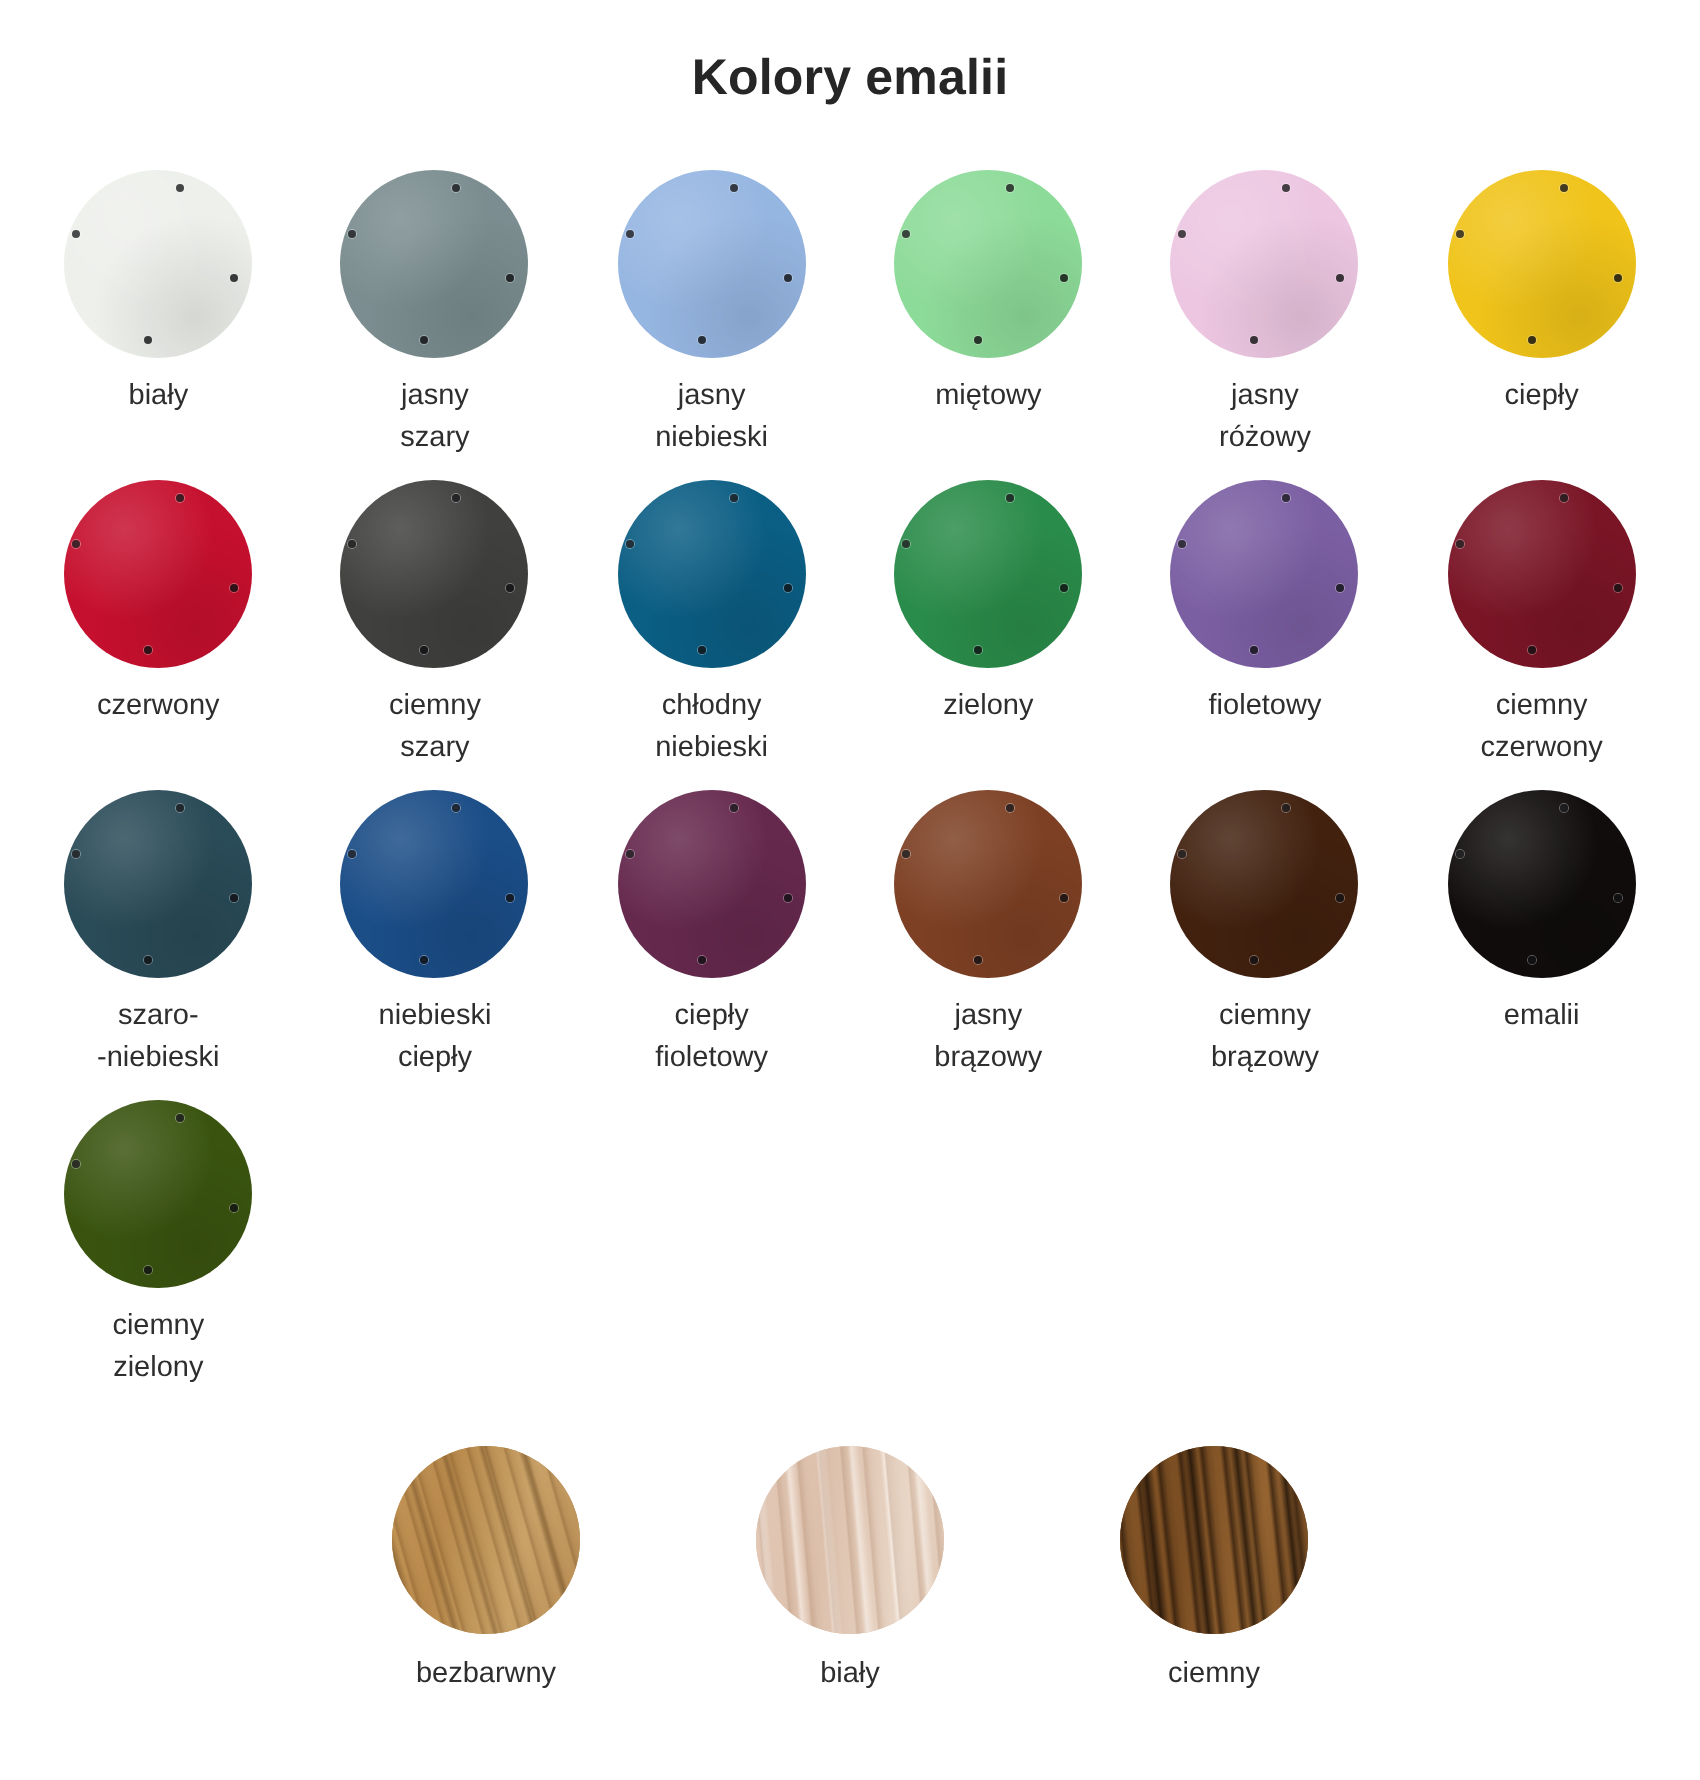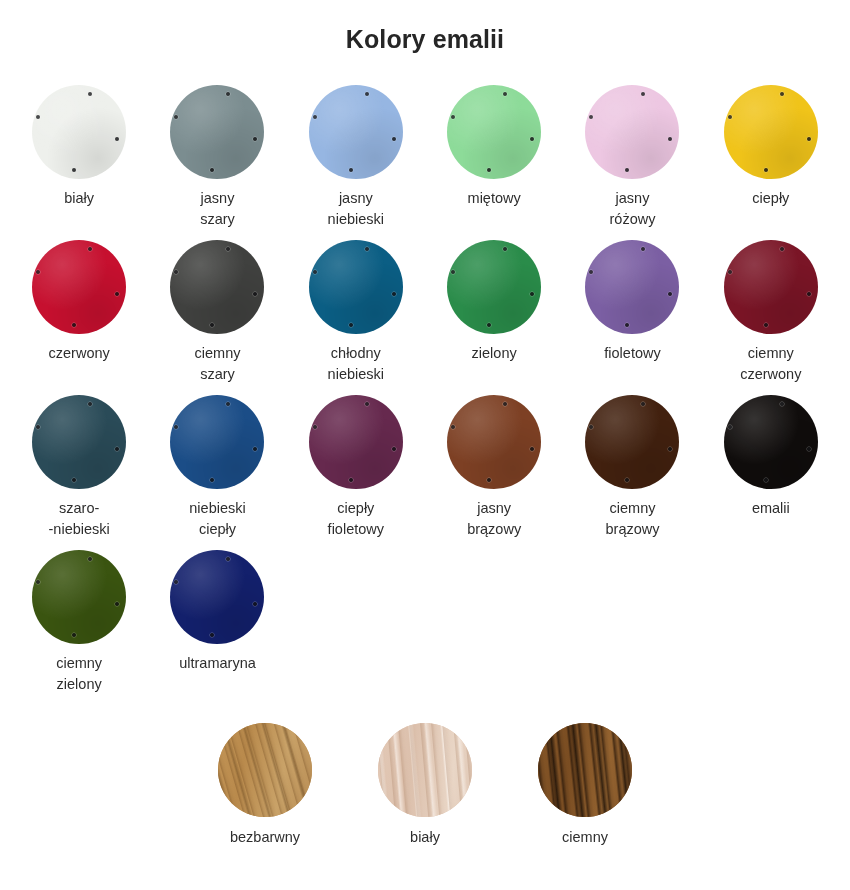--- a/index.html
+++ b/index.html
@@ -87,21 +87,21 @@
     text-align: center;
     font-size: 14.5px;
     line-height: 21px;
     color: #2e2e2e;
     max-width: 120px;
   }
 
   .wood-row {
     display: flex;
     justify-content: center;
-    gap: 20px;
+    gap: 42px;
     margin-top: 18px;
   }
 
   .wood-cell {
     display: flex;
     flex-direction: column;
     align-items: center;
     width: 140px;
   }
 
@@ -358,29 +358,20 @@
       </div>
       <div class="swatch-cell">
         <div class="swatch-disc" style="background: rgb(58, 84, 16);">
           <span class="dot d1"></span>
           <span class="dot d2"></span>
           <span class="dot d3"></span>
           <span class="dot d4"></span>
         </div>
         <div class="swatch-label">ciemny<br>zielony</div>
       </div>
-      <div class="swatch-cell">
-        <div class="swatch-disc" style="background: rgb(19, 32, 108);">
-          <span class="dot d1"></span>
-          <span class="dot d2"></span>
-          <span class="dot d3"></span>
-          <span class="dot d4"></span>
-        </div>
-        <div class="swatch-label">ultramaryna</div>
-      </div>
     </div>
 
 
   <div class="wood-row" id="oil-row">
       <div class="wood-cell">
         <div class="wood-disc wood-clear" style="background: rgb(191, 145, 85);">
           <div class="grain"></div>
         </div>
         <div class="wood-label">bezbarwny</div>
       </div>

